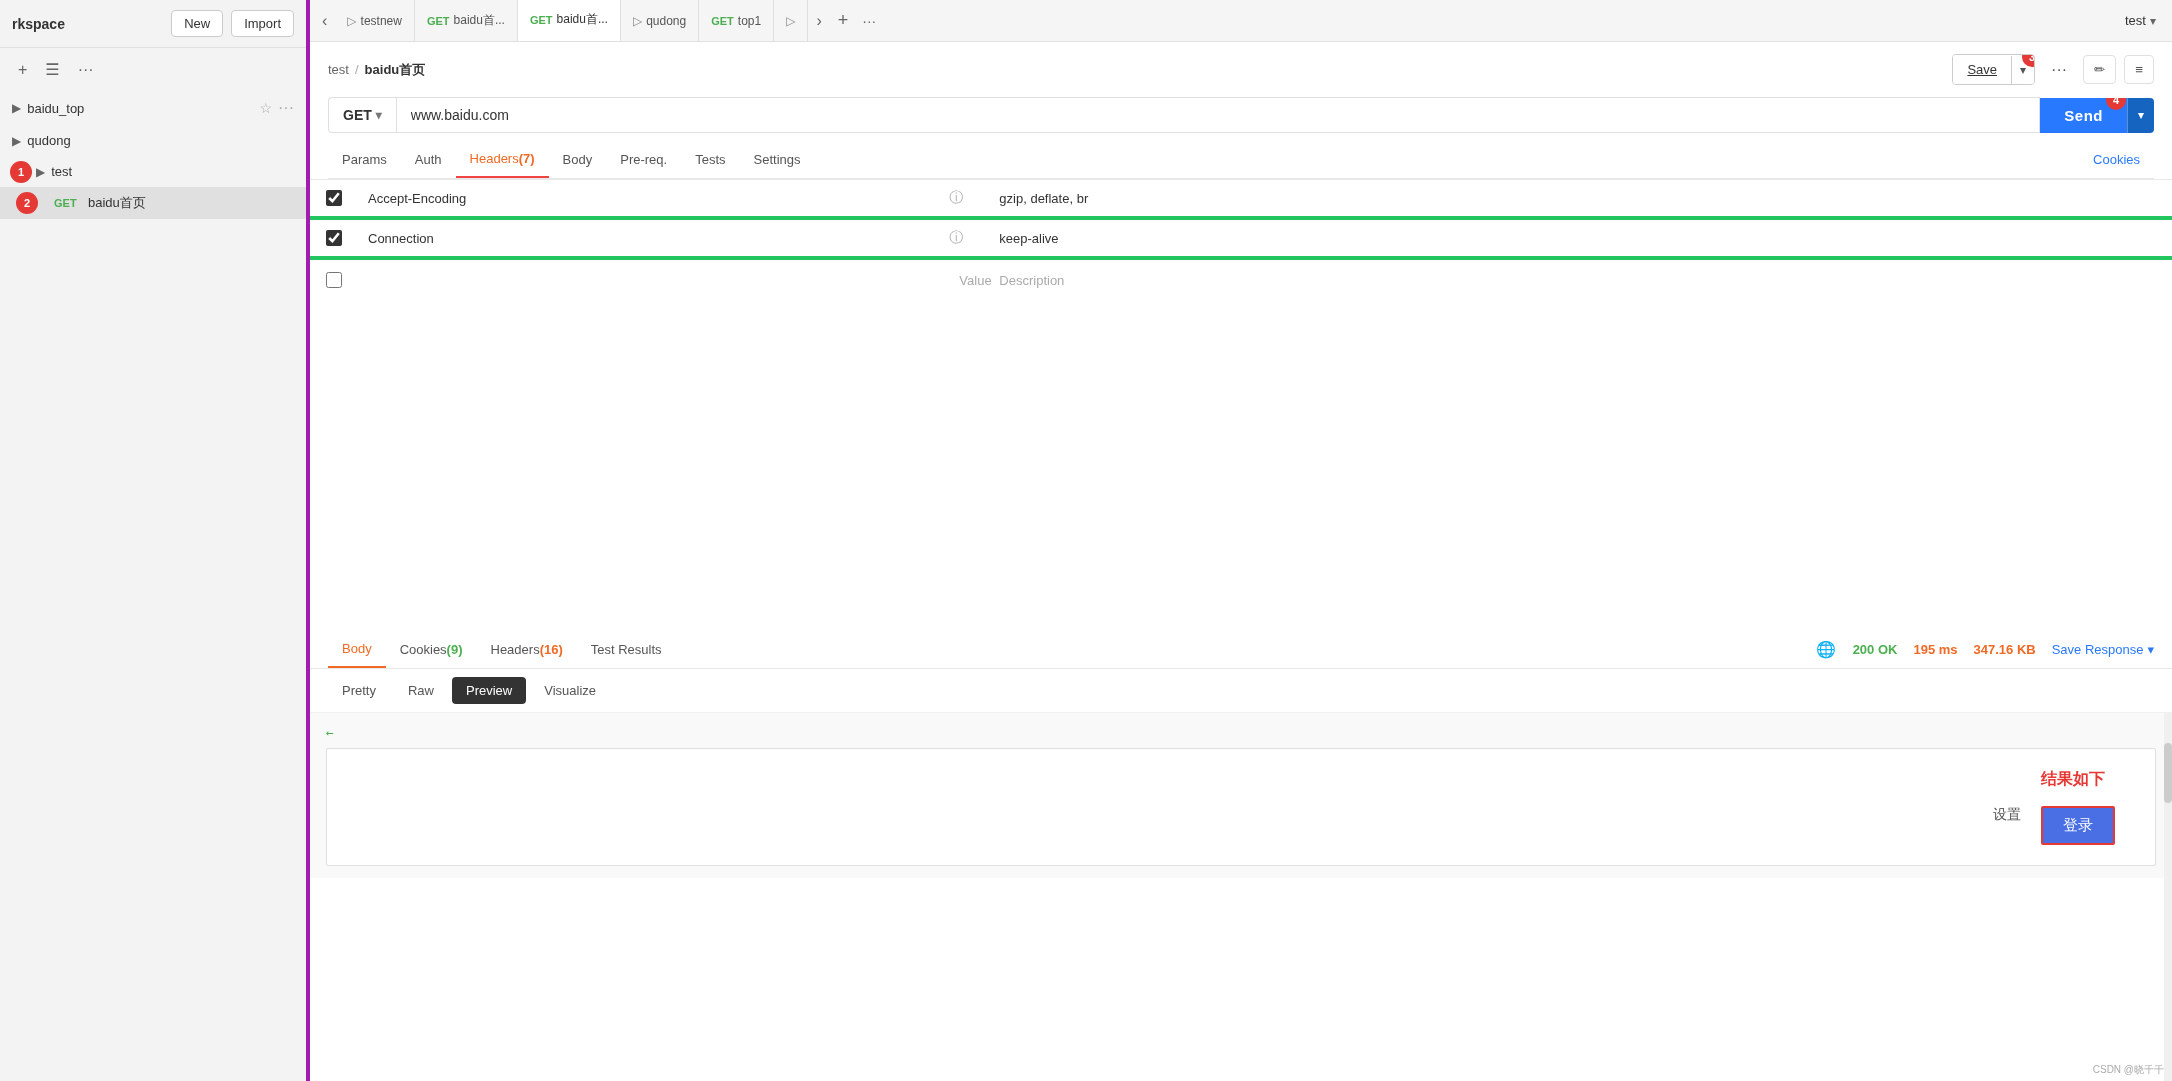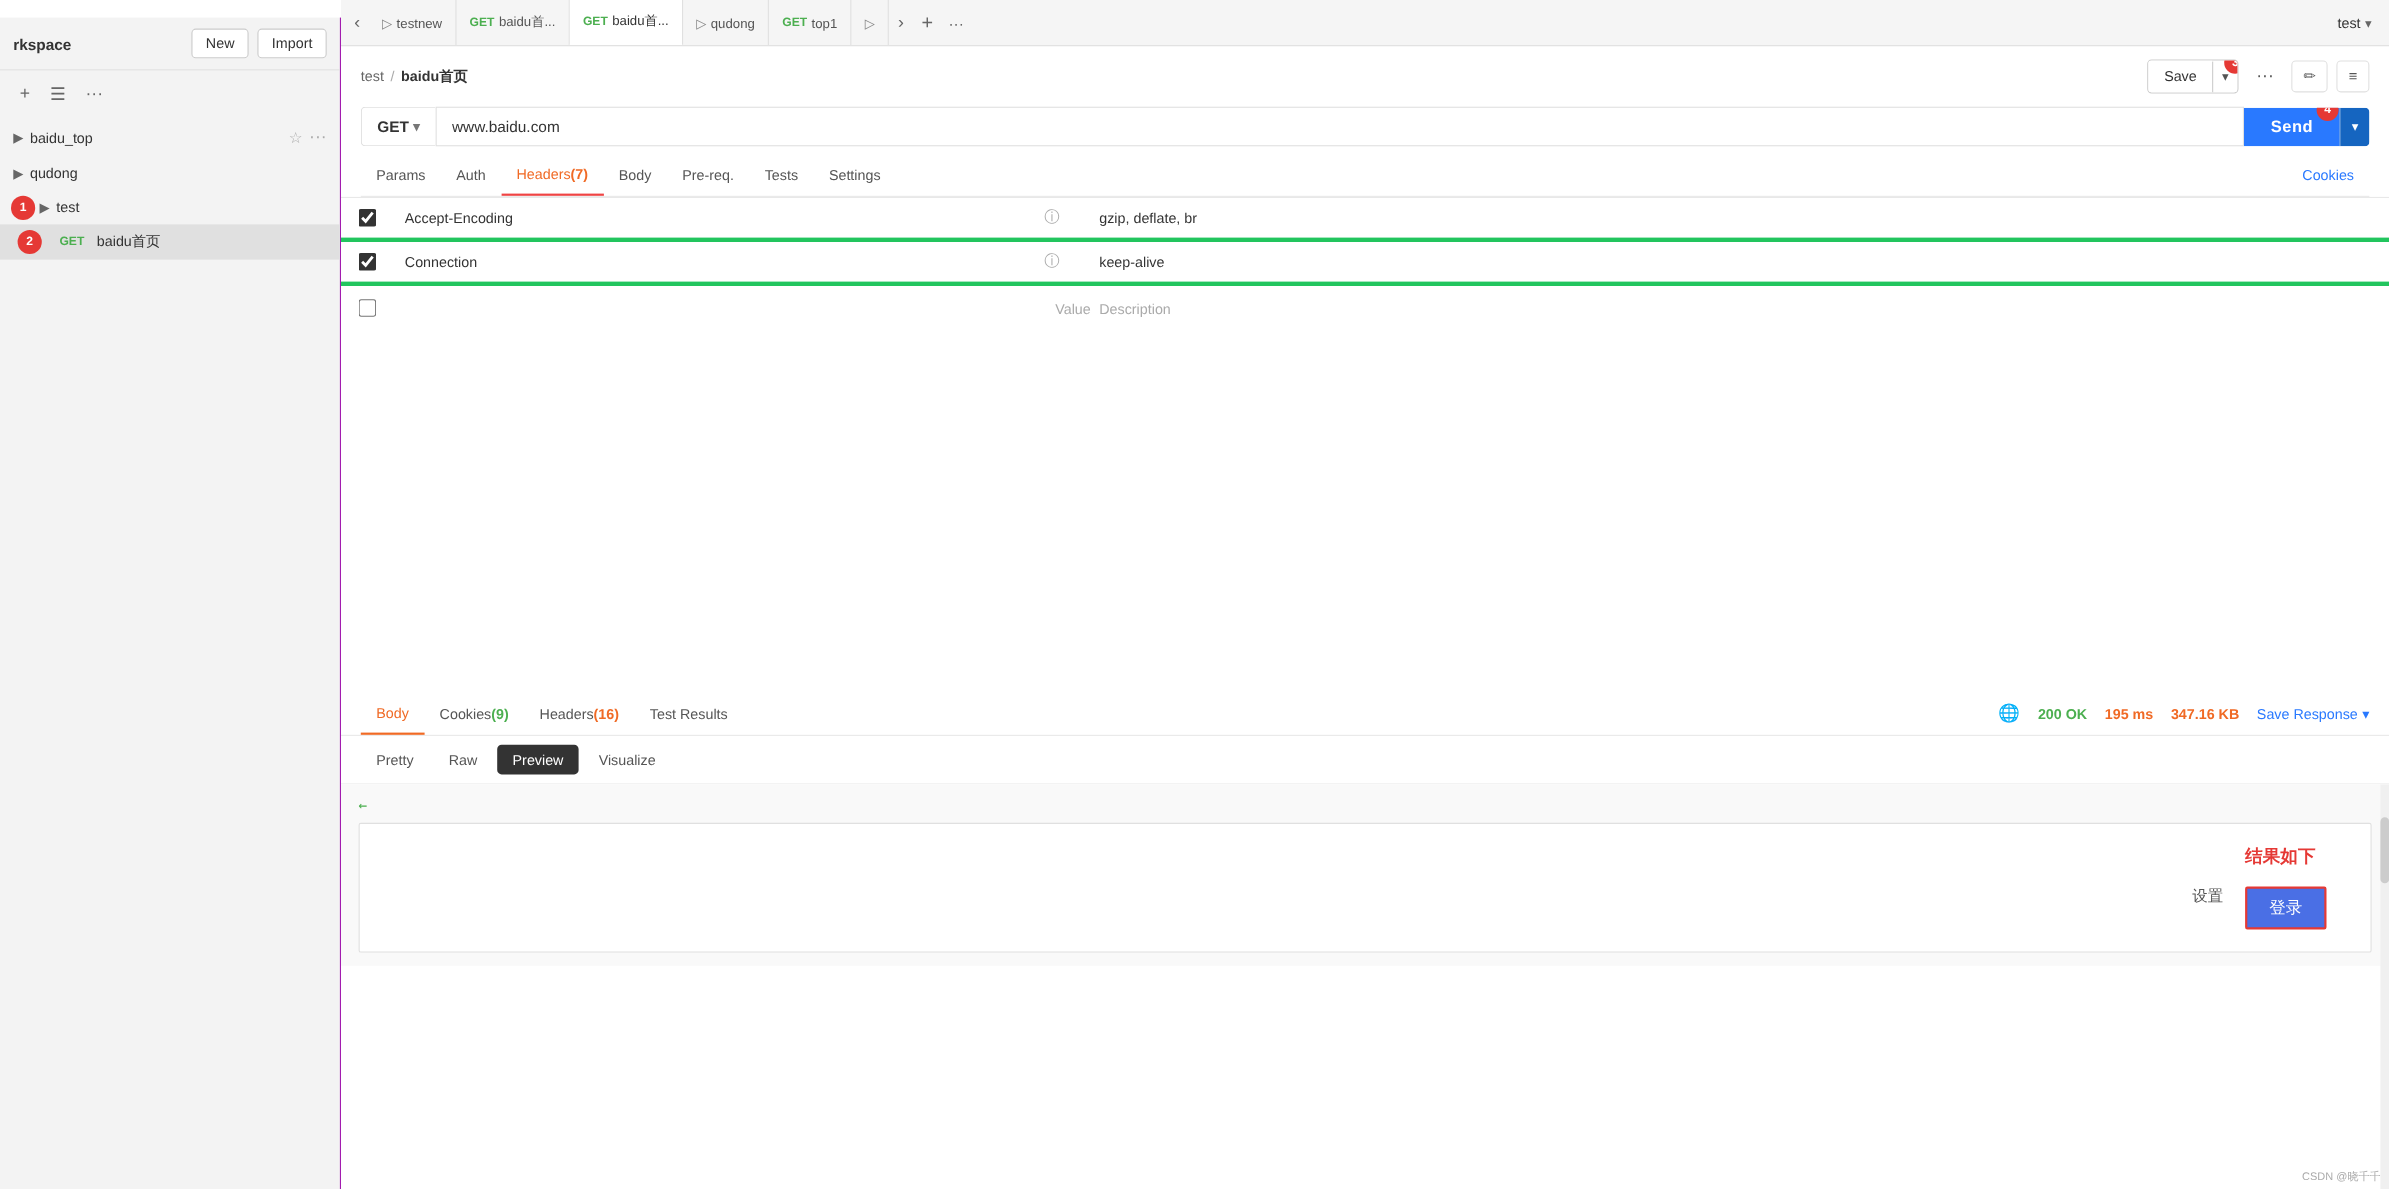--- a/index.html
+++ b/index.html
@@ -1,19 +1,19 @@
 <!DOCTYPE html>
 <html><head>
   <meta charset="utf-8">
   <style>
     * { box-sizing: border-box; margin: 0; padding: 0; }
     body { font-family: -apple-system, BlinkMacSystemFont, 'Segoe UI', sans-serif; font-size: 13px; background: #fff; display: flex; height: 100vh; overflow: hidden; }
 
     
-    .sidebar { width: 310px; min-width: 310px; background: #f3f3f3; border-right: 1px solid #a21caf; display: flex; flex-direction: column; margin-top: 16px; }
+    .sidebar { width: 310px; min-width: 310px; background: #f3f3f3; border-right: 4px solid #a21caf; display: flex; flex-direction: column; }
     .sidebar-header { display: flex; align-items: center; padding: 10px 12px; gap: 8px; border-bottom: 1px solid #e0e0e0; }
     .sidebar-title { font-size: 14px; font-weight: 600; color: #333; flex: 1; }
     .sidebar-btn { padding: 5px 12px; border-radius: 4px; border: 1px solid #ccc; background: #fff; cursor: pointer; font-size: 13px; font-weight: 500; color: #333; }
     .sidebar-icon-btn { background: none; border: none; cursor: pointer; color: #666; font-size: 16px; padding: 4px 6px; }
     .sidebar-actions { display: flex; align-items: center; padding: 8px 12px; gap: 6px; }
     .collection-list { flex: 1; overflow-y: auto; }
     .collection-item { padding: 8px 12px; display: flex; align-items: center; gap: 6px; cursor: pointer; position: relative; }
     .collection-item .chevron { font-size: 12px; color: #666; }
     .collection-item .name { flex: 1; font-size: 13px; color: #333; font-weight: 500; }
     .collection-item .star-icon { color: #aaa; font-size: 14px; }
@@ -40,21 +40,21 @@
     .tab-env { display: flex; align-items: center; gap: 4px; margin-left: auto; padding: 0 12px; font-size: 13px; color: #333; cursor: pointer; }
     .tab-env-chevron { font-size: 12px; color: #666; }
 
     
     .request-area { padding: 12px 18px 0; border-bottom: 1px solid #e8e8e8; }
     .breadcrumb { display: flex; align-items: center; gap: 6px; font-size: 13px; color: #666; margin-bottom: 12px; }
     .breadcrumb .sep { color: #aaa; }
     .breadcrumb .current { font-weight: 600; color: #333; }
     .breadcrumb-actions { margin-left: auto; display: flex; align-items: center; gap: 8px; }
     .save-btn-group { display: flex; align-items: center; border: 1px solid #ccc; border-radius: 4px; overflow: hidden; position: relative; }
-    .save-btn { background: #fff; border: none; padding: 7px 14px; cursor: pointer; font-size: 13px; color: #333; font-weight: 500; }
+    .save-btn { background: #fff; border: none; padding: 7px 14px; cursor: pointer; font-size: 13px; color: #333; font-weight: 500; text-decoration: underline; }
     .save-btn-chevron { background: #fff; border: none; border-left: 1px solid #ccc; padding: 7px 8px; cursor: pointer; font-size: 12px; color: #555; }
     .more-actions-btn { background: none; border: none; cursor: pointer; font-size: 16px; color: #555; padding: 4px 8px; }
     .edit-btn { background: none; border: 1px solid #e0e0e0; border-radius: 4px; padding: 6px 10px; cursor: pointer; color: #555; }
     .doc-btn { background: none; border: 1px solid #e0e0e0; border-radius: 4px; padding: 6px 10px; cursor: pointer; color: #555; }
     .badge-3 { width: 20px; height: 20px; border-radius: 50%; background: #e53935; color: #fff; font-size: 11px; font-weight: 700; display: flex; align-items: center; justify-content: center; position: absolute; top: -8px; right: -8px; }
 
     
     .url-bar { display: flex; align-items: center; gap: 0; margin-bottom: 0; }
     .method-select { display: flex; align-items: center; gap: 4px; padding: 9px 14px; background: #fff; border: 1px solid #e0e0e0; border-right: none; border-radius: 4px 0 0 4px; cursor: pointer; font-weight: 600; font-size: 14px; color: #333; white-space: nowrap; }
     .method-select .chevron { font-size: 12px; color: #777; }

